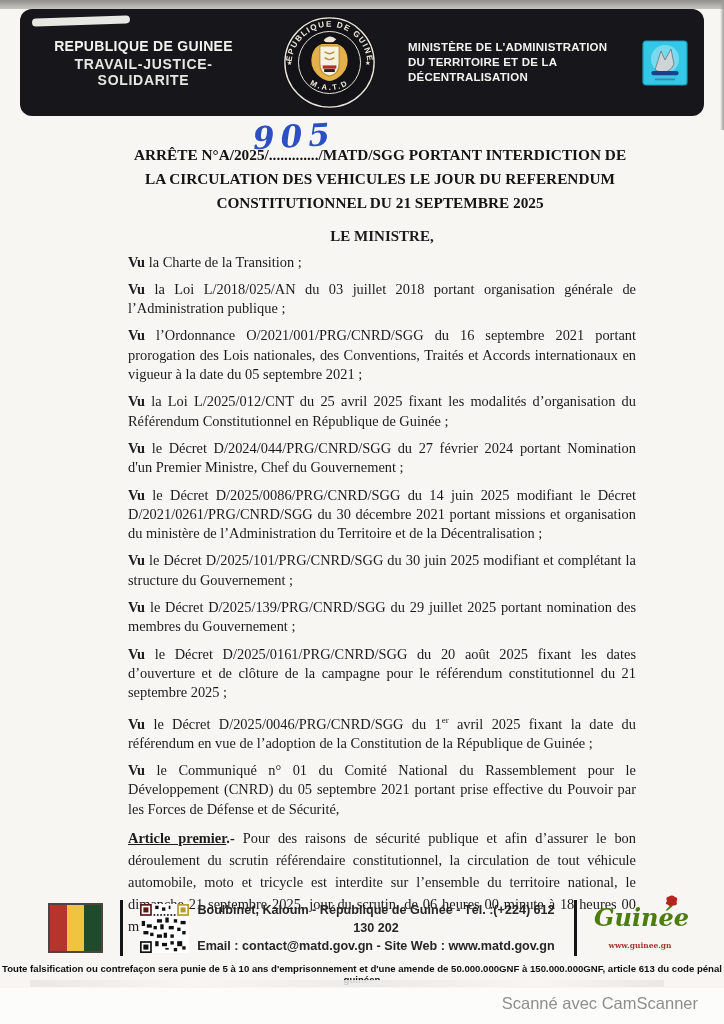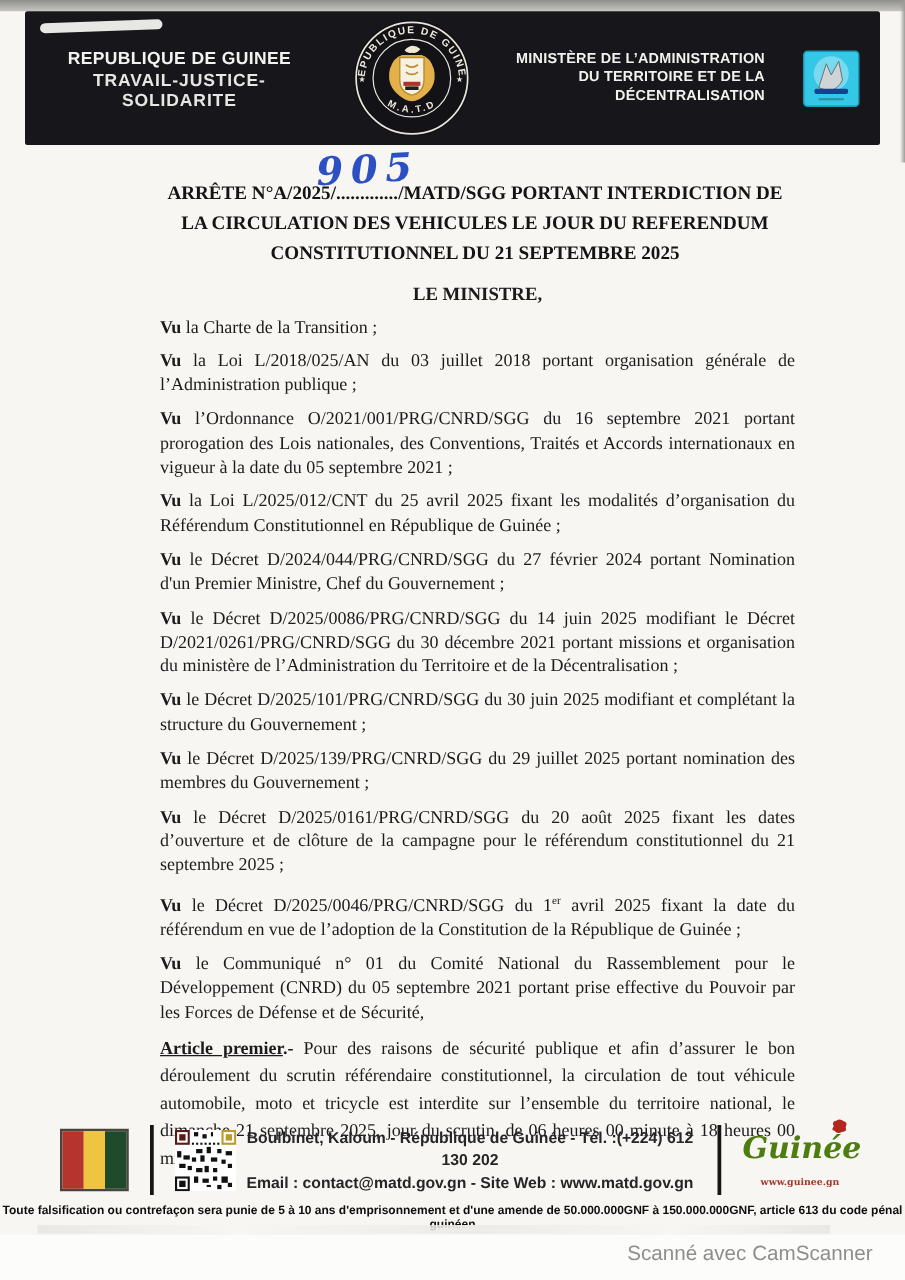--- a/index.html
+++ b/index.html
@@ -11,31 +11,31 @@
   }
   .edge-top { position:absolute; top:0; left:0; right:0; height:9px;
     background:linear-gradient(#8f8f8b,#c6c5c1); }
   .edge-right { position:absolute; top:0; right:0; width:4px; height:130px;
     background:linear-gradient(90deg, transparent,#9d9c98); }
 
   
   .header {
     position:absolute; top:9px; left:20px; right:20px; height:107px;
     background:#17171b; display:flex; align-items:center;
-    justify-content:space-between; padding:0 16px; border-radius:2px;
+    justify-content:space-between; padding:0 16px; border-radius:12px;
   }
   .streak { position:absolute; top:8px; left:12px; width:98px; height:8px;
     background:#f2f2ee; border-radius:4px; transform:rotate(-2deg); opacity:.95; }
   .hdr-left { width:215px; text-align:center; color:#f2f2ef;
     font-family:"Liberation Sans", sans-serif; }
   .hdr-left .l1 { font-size:14px; font-weight:bold; letter-spacing:.3px; }
   .hdr-left .l2 { font-size:14px; font-weight:bold; letter-spacing:.7px;
     margin-top:2px; color:#e6e6e2; }
   .seal { width:97px; height:97px; flex:0 0 auto; }
-  .hdr-min { width:204px; text-align:right; color:#f2f2ef;
+  .hdr-min { width:204px; text-align:left; color:#f2f2ef;
     font-family:"Liberation Sans", sans-serif; font-weight:bold;
     font-size:11.5px; line-height:1.32; letter-spacing:.2px; }
   .emblem { width:46px; height:46px; flex:0 0 auto; }
 
   
   .doc { position:absolute; top:143px; left:0; right:0; }
   .title-block { width:562px; margin-left:99px; text-align:center;
     font-weight:bold; font-size:15.3px; line-height:1.56; color:#141414; }
   .dots-wrap { position:relative; display:inline-block; }
   .hw { position:absolute; left:-16px; top:-31px; font-size:31px;

